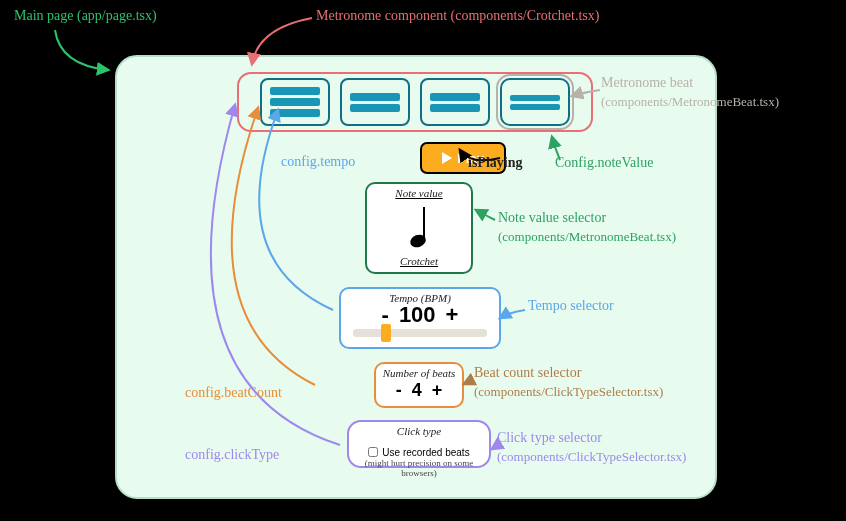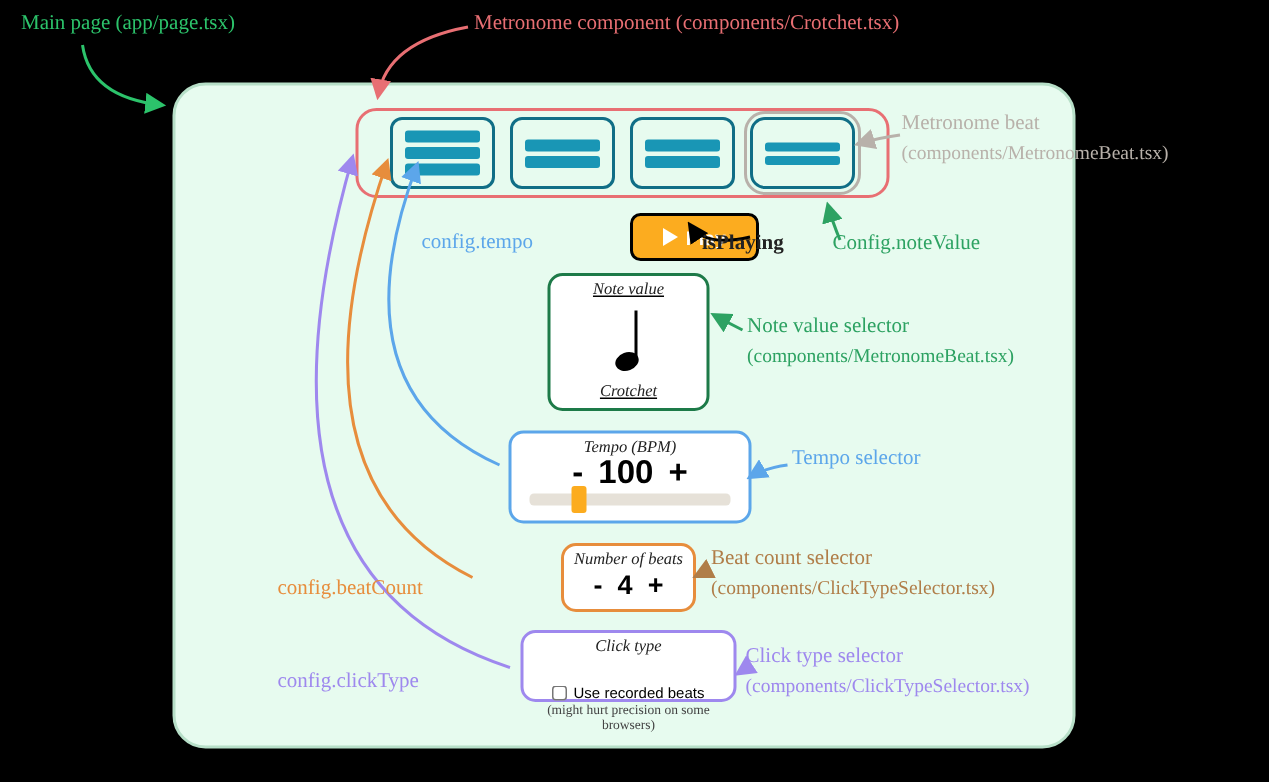--- a/index.html
+++ b/index.html
@@ -50,22 +50,22 @@
   .notevalue .glyph{height:56px;display:flex;align-items:center;justify-content:center;}
 
   .tempo{left:222px;top:230px;width:162px;height:62px;border-color:var(--blue);}
   .tempo .big{font-family:Arial,sans-serif;font-weight:700;font-size:22px;margin-top:0;display:flex;gap:10px;justify-content:center;align-items:center;line-height:1;}
   .tempo .track{position:relative;margin:3px 12px 0 12px;height:8px;background:#e6e1d8;border-radius:3px;}
   .tempo .thumb{position:absolute;top:-5px;width:10px;height:18px;background:var(--playbg);border-radius:2px;}
 
   .beatcount{left:257px;top:305px;width:90px;height:46px;border-color:var(--orange);}
   .beatcount .big{font-family:Arial,sans-serif;font-weight:700;font-size:18px;display:flex;gap:10px;justify-content:center;align-items:center;line-height:1;margin-top:2px;}
 
-  .clicktype{left:230px;top:363px;width:144px;height:48px;border-color:var(--purple);}
-  .clicktype .cbrow{display:flex;justify-content:center;gap:4px;font-family:Arial,sans-serif;font-size:10px;margin-top:20px;}
+  .clicktype{left:230px;top:363px;width:144px;height:48px;border-color:var(--purple);border-radius:14px;}
+  .clicktype .cbrow{display:flex;justify-content:center;gap:4px;font-family:Arial,sans-serif;font-size:10px;margin-top:10px;}
   .clicktype input{width:10px;height:10px;margin:0;}
 </style>
 </head>
 <body>
 
 <div class="stage">
 
   <div class="label handwritten" style="left:14px;top:8px;color:var(--greenhand);">Main page (app/page.tsx)</div>
   <div class="label handwritten" style="left:316px;top:8px;color:var(--red);">Metronome component (components/Crotchet.tsx)</div>
   <div class="label handwritten" style="left:601px;top:75px;color:var(--grey);">Metronome beat</div>

